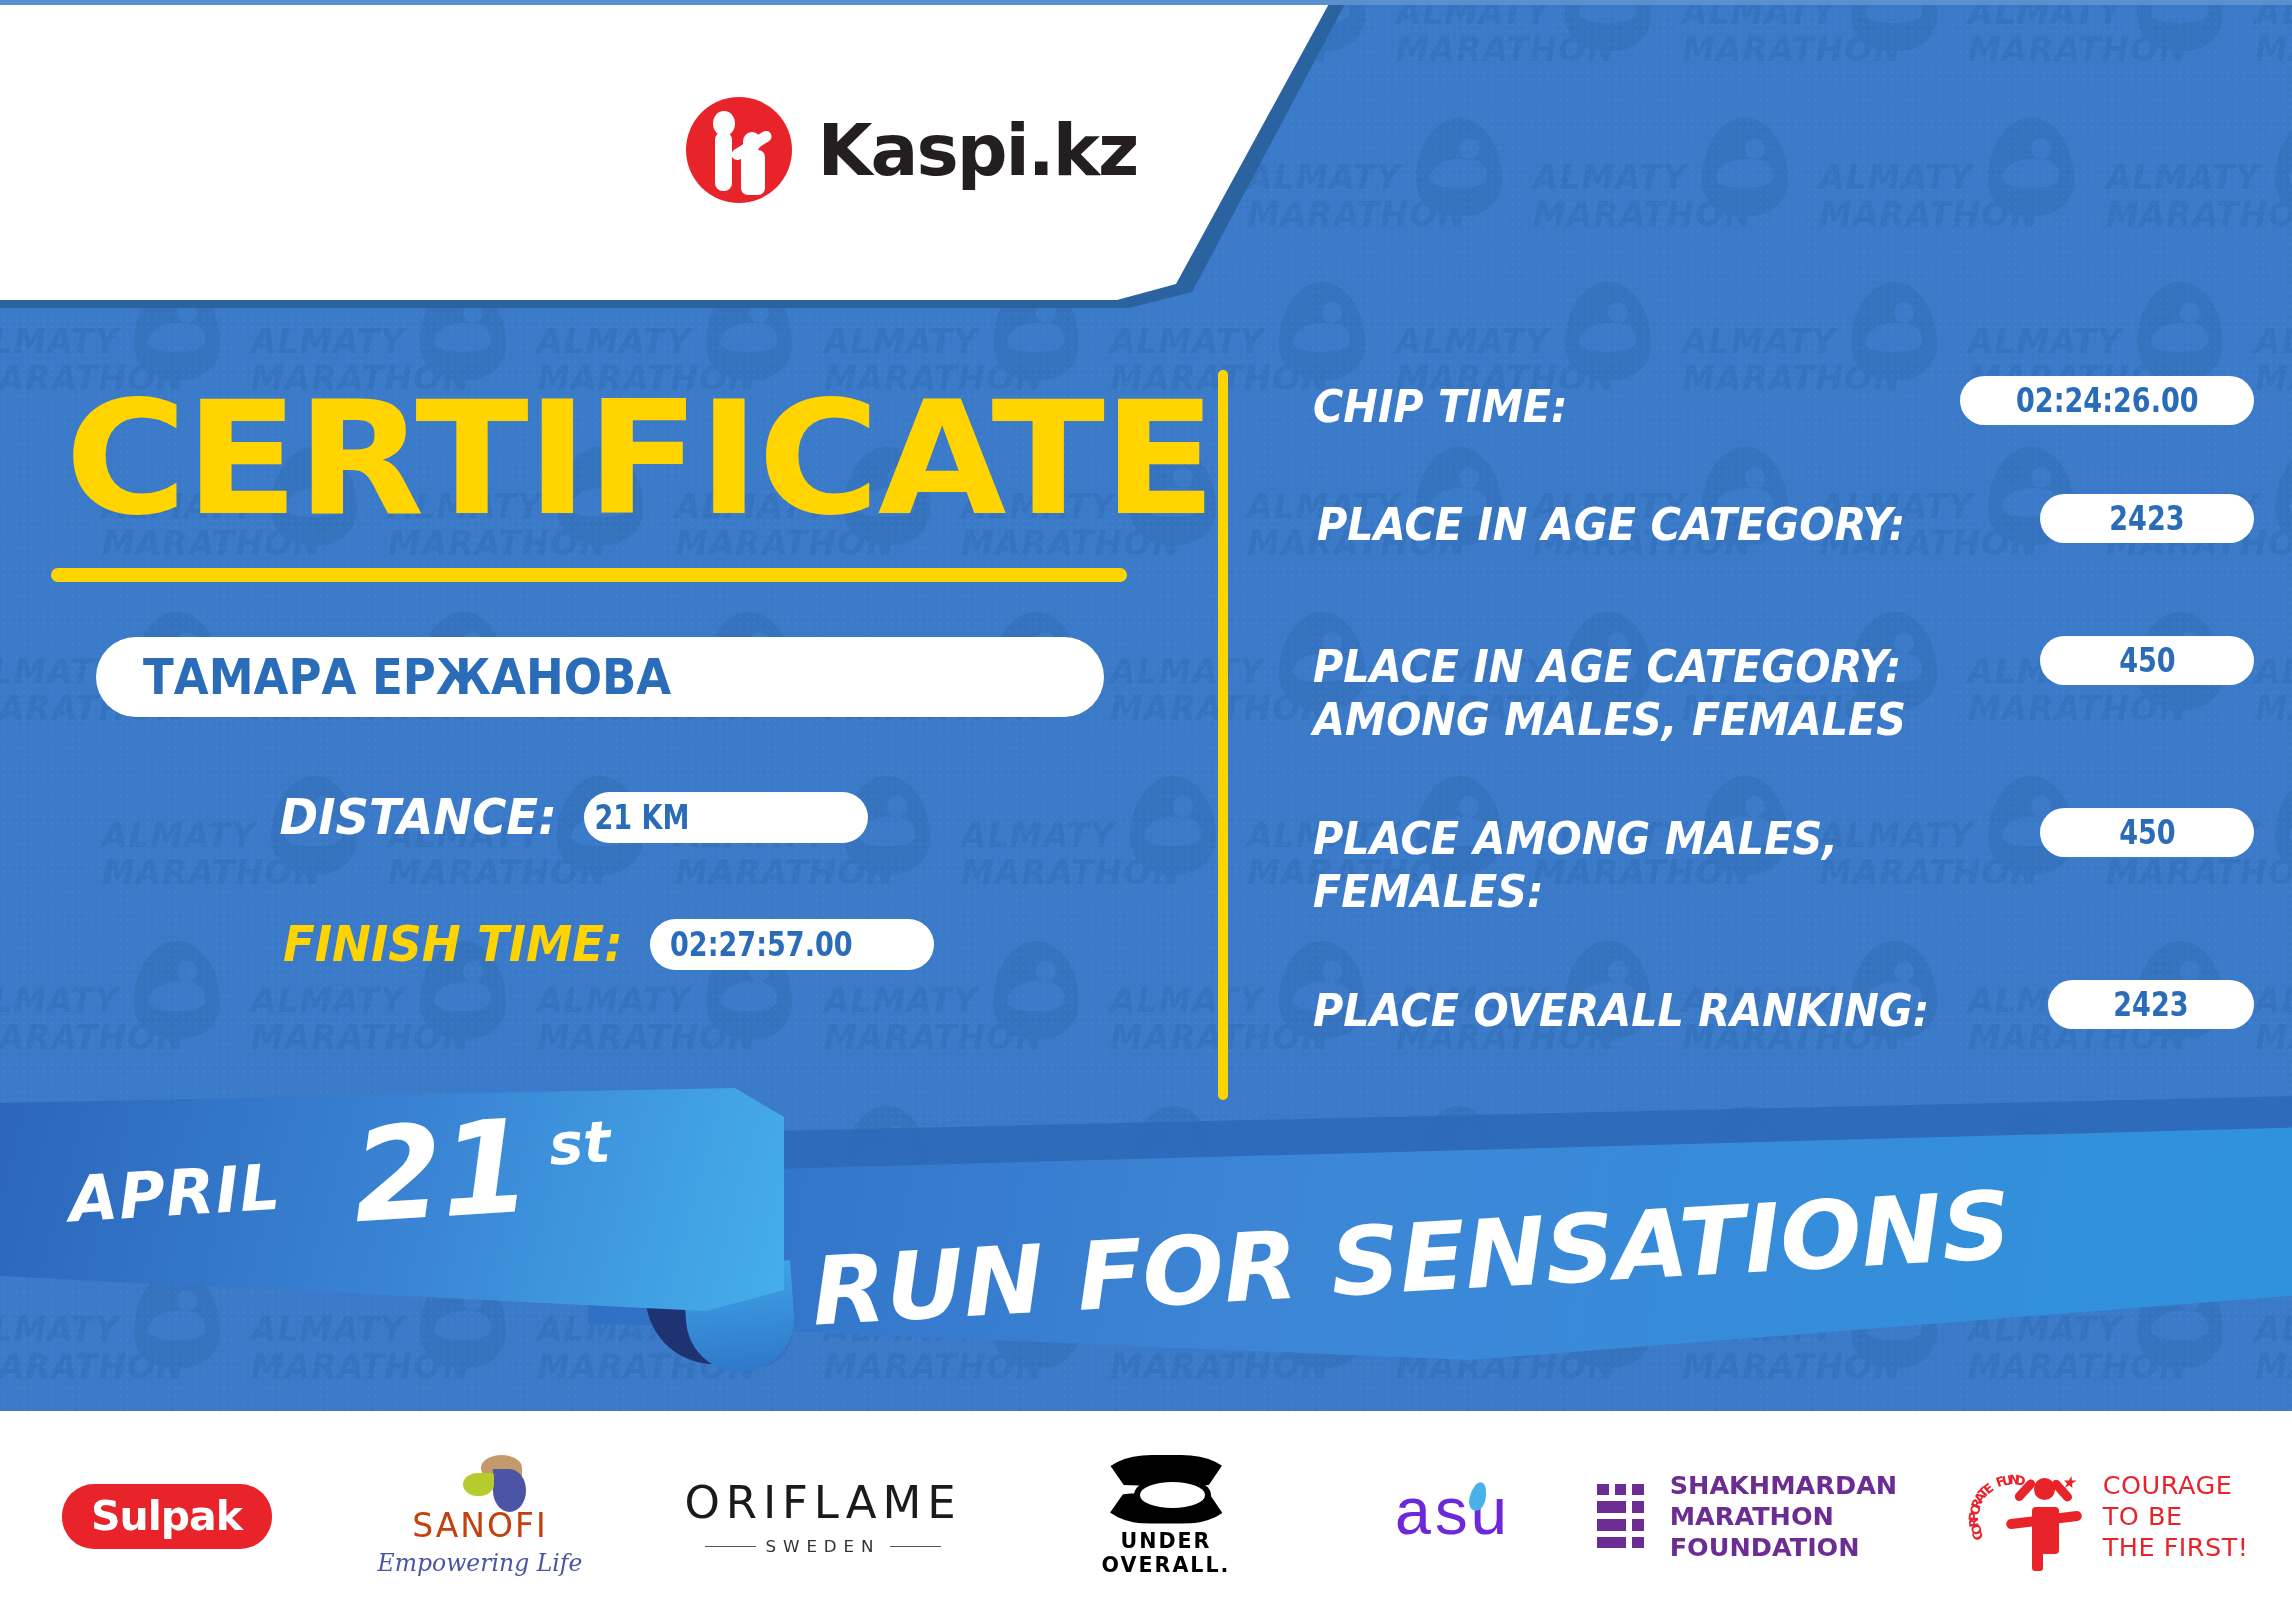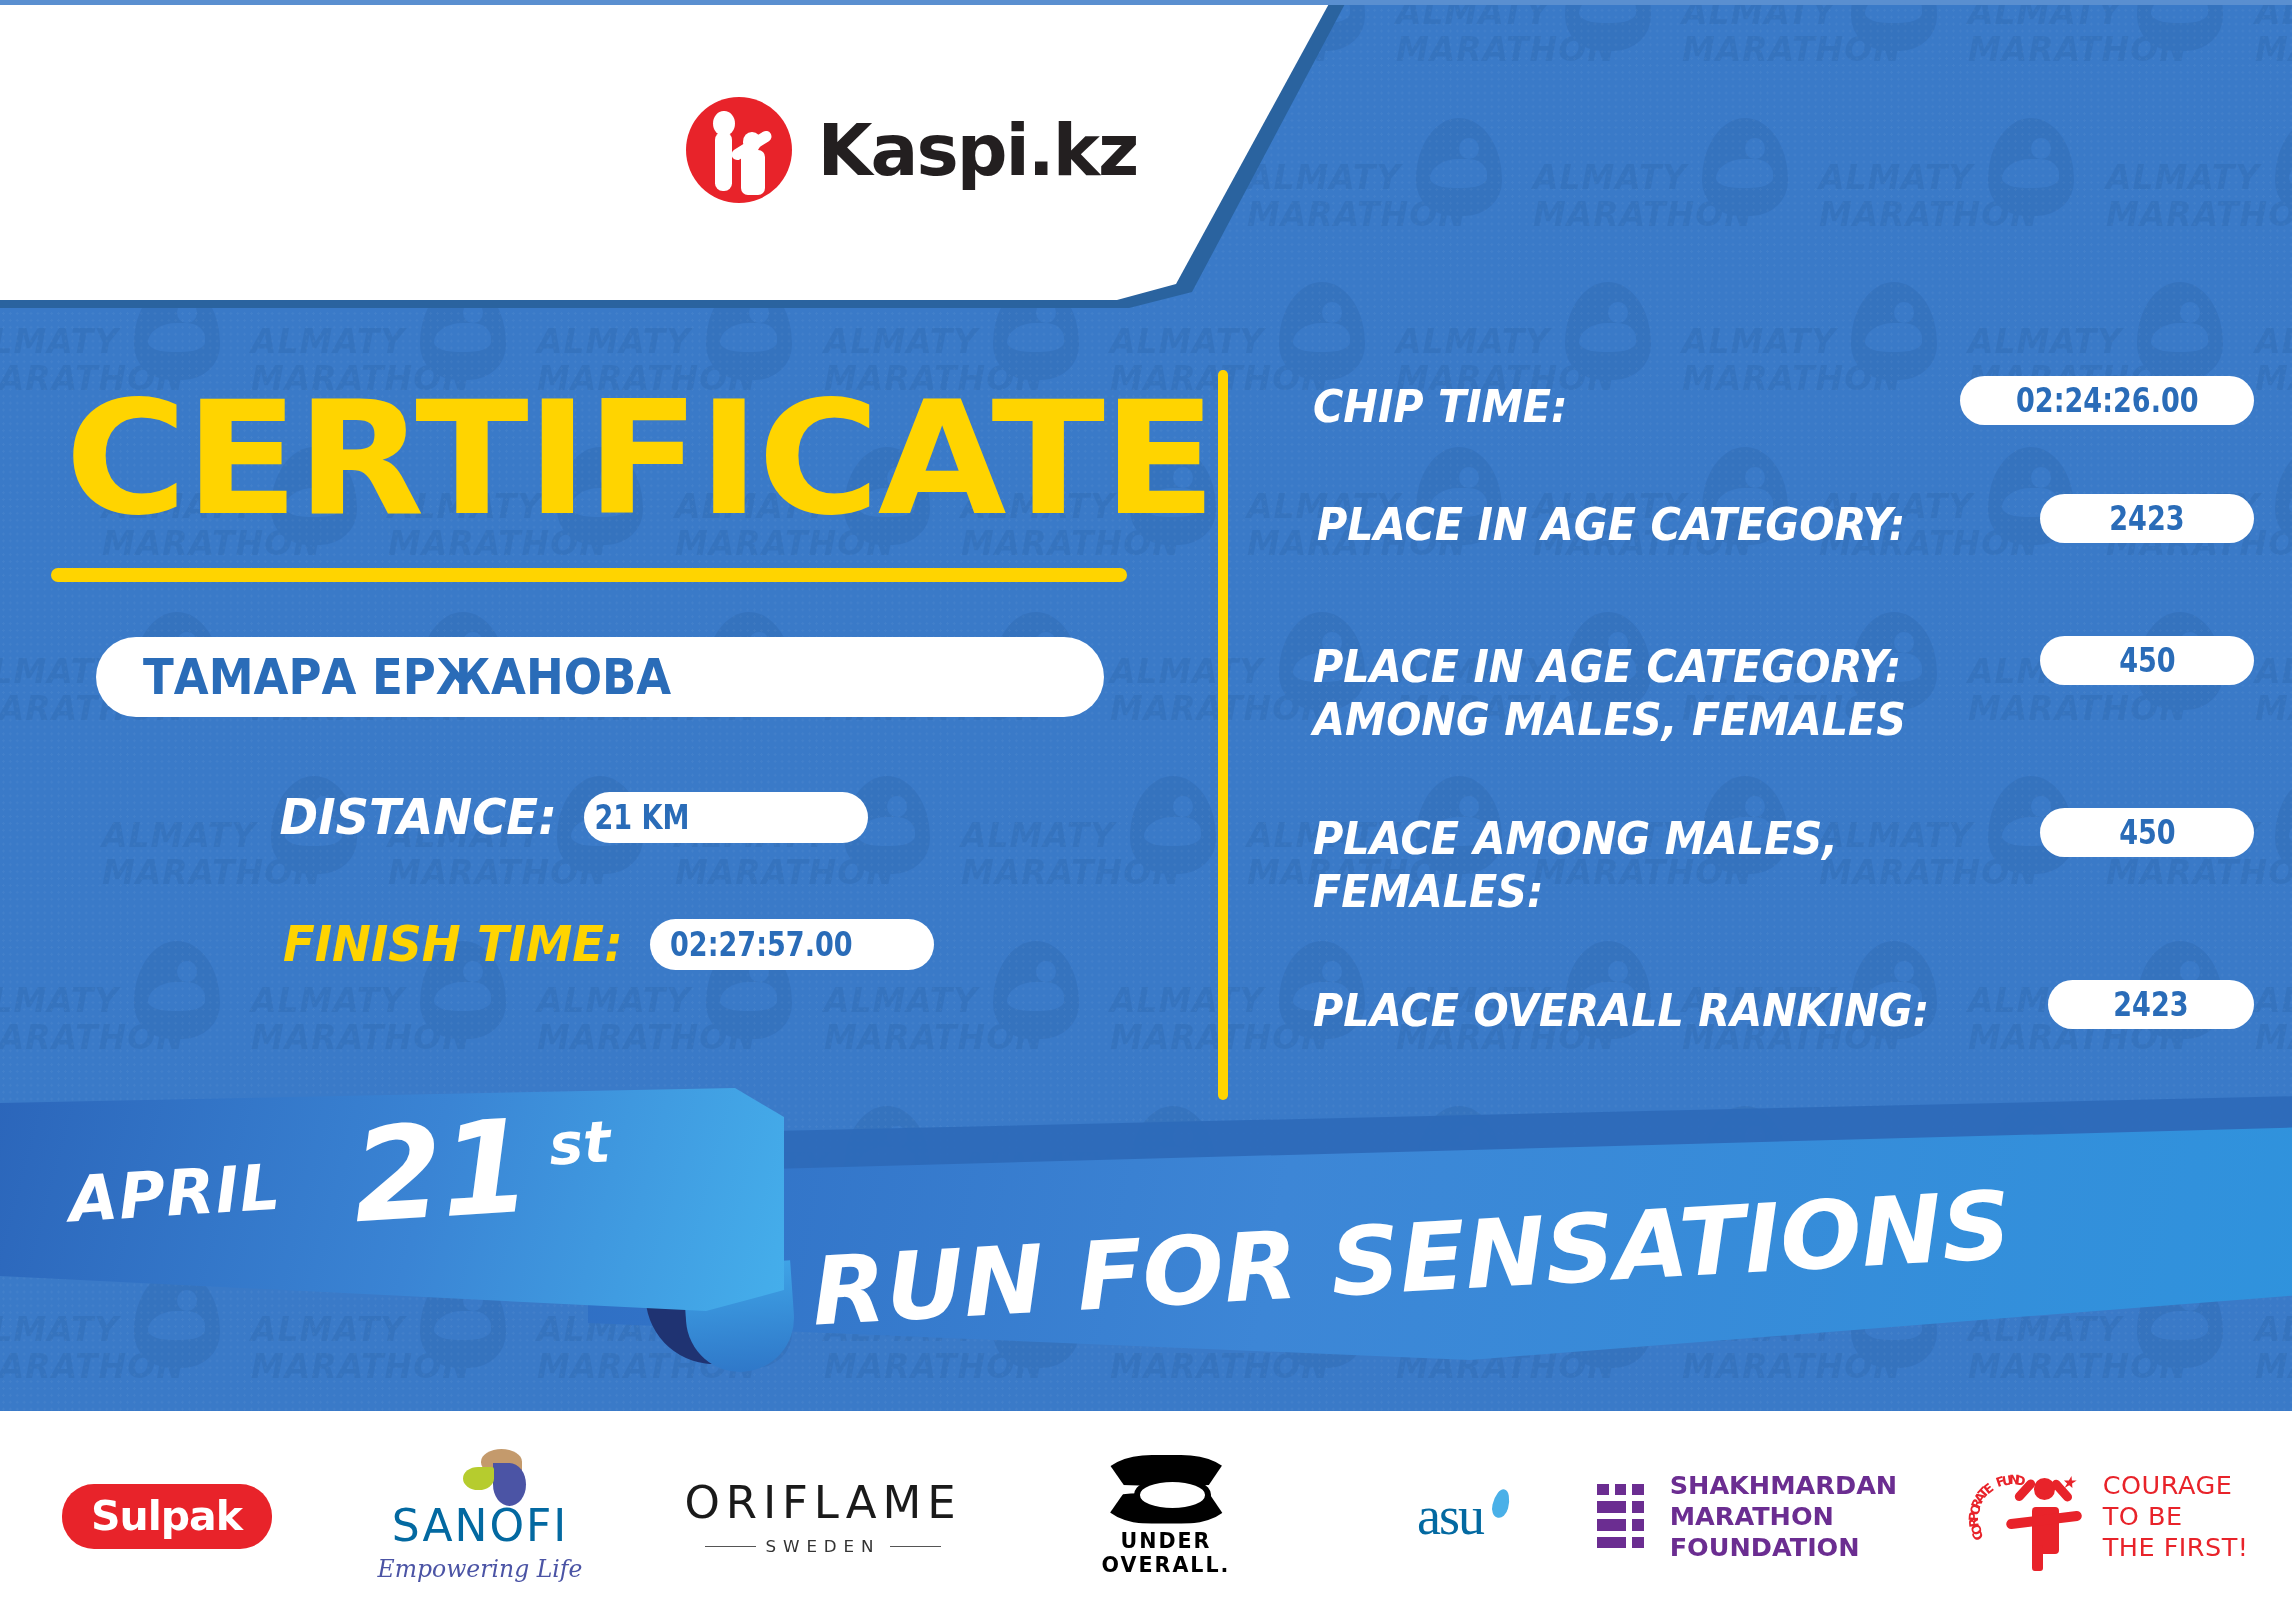--- a/index.html
+++ b/index.html
@@ -228,38 +228,38 @@
     width:210px;height:65px;background:#e8232a;border-radius:32px;
     display:flex;align-items:center;justify-content:center;
     color:#ffffff;font-family:"DejaVu Sans",sans-serif;font-weight:bold;font-size:41px;
     letter-spacing:-1px;
   }
   .sanofi{position:relative;text-align:center;width:206px;}
   .sanofi .mark{position:relative;height:49px;margin-bottom:2px;}
   .sanofi .m1{position:absolute;left:104px;top:0px;width:41px;height:25.5px;background:#c49a6c;border-radius:50% 50% 10% 50%;}
   .sanofi .m2{position:absolute;left:116px;top:13.7px;width:33px;height:43px;background:#4b54a5;border-radius:0 60% 60% 60%;}
   .sanofi .m3{position:absolute;left:86px;top:17.6px;width:31px;height:23.5px;background:#b6cc2e;border-radius:60% 10% 60% 60%;}
-  .sanofi .n{color:#0369a1;font-family:"DejaVu Sans",sans-serif;font-size:44px;letter-spacing:2px;}
+  .sanofi .n{color:#c2410c;font-family:"DejaVu Sans",sans-serif;font-size:33px;letter-spacing:2px;}
   .sanofi .t{color:#4b54a5;font-family:"DejaVu Serif",serif;font-style:italic;font-size:23.5px;margin-top:3.9px;}
 
   .oriflame{text-align:center;width:284px;}
   .oriflame .n{color:#1a1a1a;font-family:"DejaVu Sans",sans-serif;font-size:45px;letter-spacing:5.9px;}
   .oriflame .sw{display:flex;align-items:center;gap:9.8px;margin-top:7.8px;justify-content:center;}
   .oriflame .sw i{display:block;height:1px;background:#555;width:51px;}
   .oriflame .sw span{color:#333;font-family:"DejaVu Sans",sans-serif;font-size:16.7px;letter-spacing:6.9px;}
 
   .ua{text-align:center;width:216px;}
   .ua .mark{position:relative;width:127px;height:69px;margin:0 auto 5.9px;}
   .ua .mark:before,.ua .mark:after{content:"";position:absolute;background:#000;}
   .ua .mark:before{left:0;top:0;width:127px;height:31px;border-radius:50% 50% 46% 46%/100% 100% 30% 30%;clip-path:polygon(0 0,127px 0,106px 100%,21.6px 100%);}
   .ua .mark:after{left:0;bottom:0;width:127px;height:31px;border-radius:46% 46% 50% 50%/30% 30% 100% 100%;clip-path:polygon(21.6px 0,106px 0,127px 100%,0 100%);}
   .ua .ring{position:absolute;left:31px;top:21.6px;width:65px;height:25.5px;border:6.9px solid #000;border-radius:50%;background:#fff;z-index:2;}
   .ua .n{color:#000;font-family:"DejaVu Sans",sans-serif;font-weight:bold;font-size:20.6px;letter-spacing:2px;}
 
-  .asu{color:#0369a1;font-family:Liberation Serif, serif;font-size:54px;letter-spacing:-2px;position:relative;}
+  .asu{color:#6d28d9;font-family:Liberation Mono, monospace;font-size:66px;letter-spacing:-2px;position:relative;}
   .asu .tick{position:absolute;left:76px;top:3.9px;width:15.7px;height:29px;background:#4ab0e8;border-radius:50% 50% 50% 50%/60% 60% 40% 40%;transform:rotate(14deg);}
 
   .yessenov{display:flex;align-items:center;gap:25.5px;width:372px;}
   .yessenov .mark{display:grid;grid-template-columns:repeat(3,11.8px);gap:5.9px;}
   .yessenov .mark i{display:block;height:11.8px;background:#6b2d91;}
   .yessenov .mark i.w{grid-column:span 2;width:29px;}
   .yessenov .n{color:#6b2d91;font-family:"DejaVu Sans",sans-serif;font-weight:bold;font-size:25.5px;line-height:31px;white-space:pre-line;letter-spacing:0px;}
 
   .courage{display:flex;align-items:center;gap:15.7px;width:323px;}
   .courage .mark{position:relative;width:108px;height:103px;}

